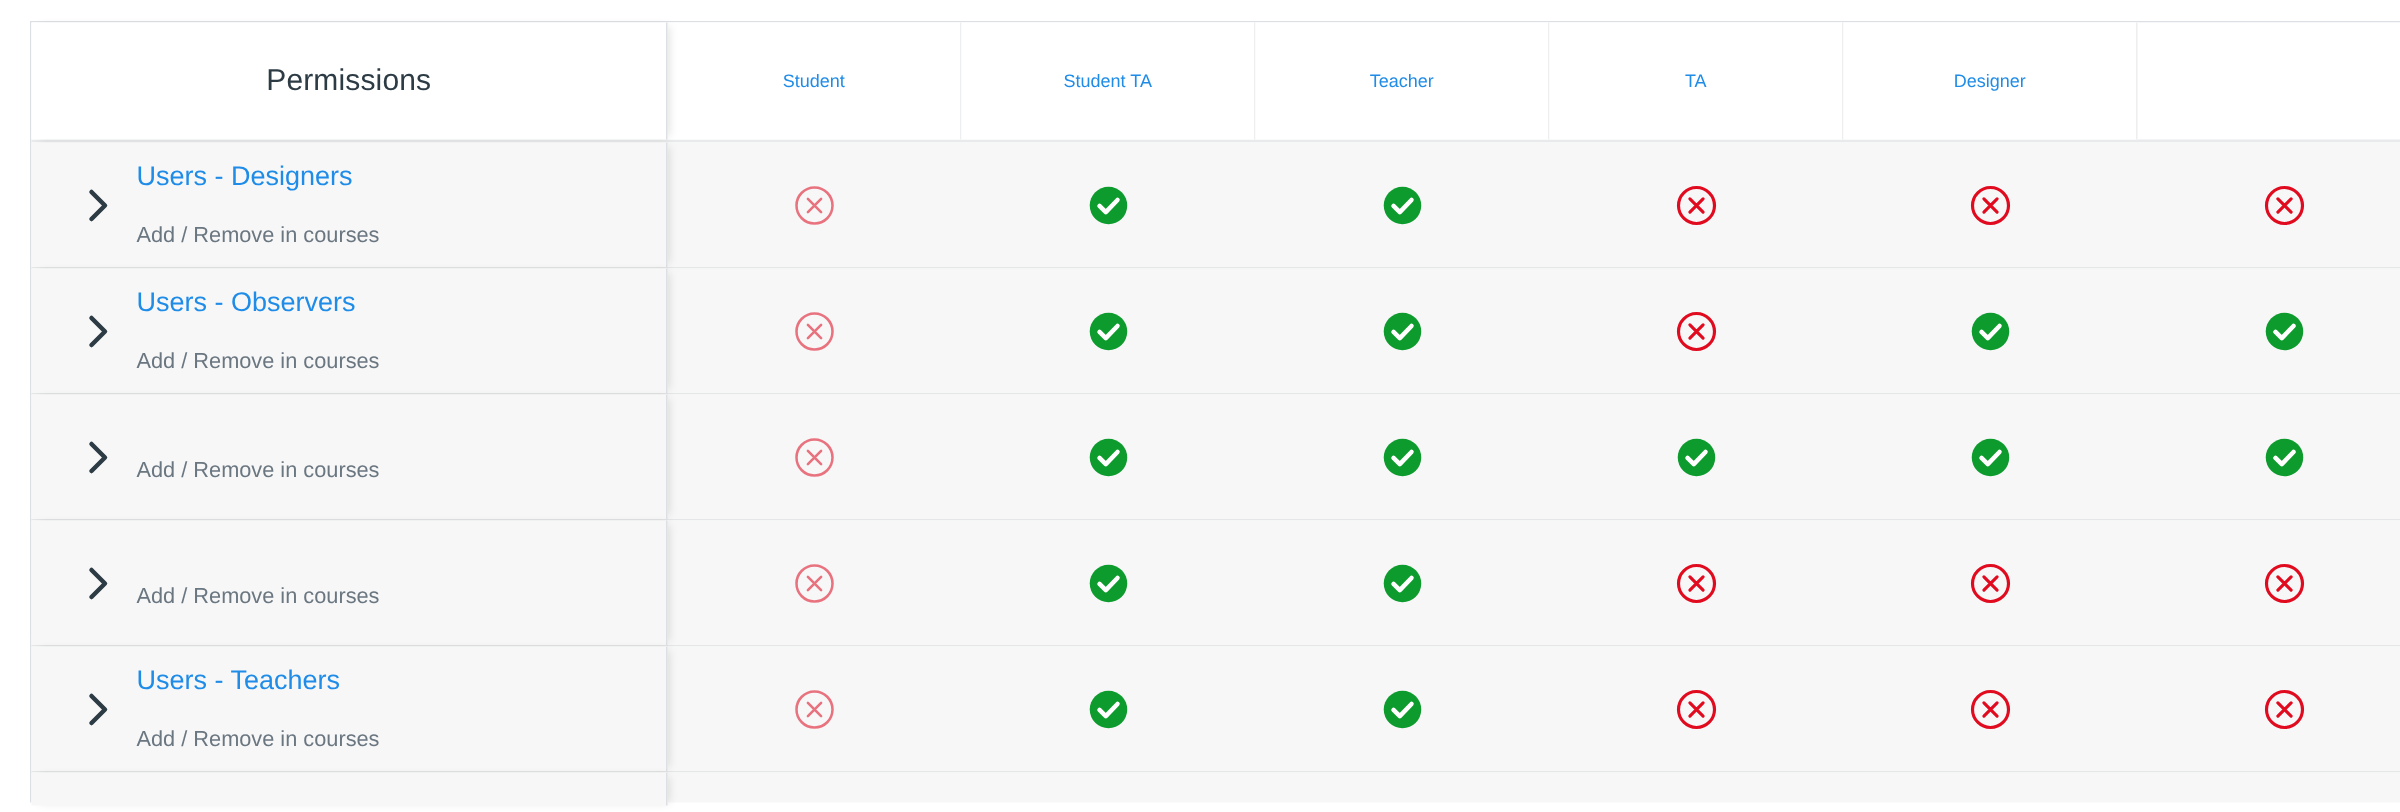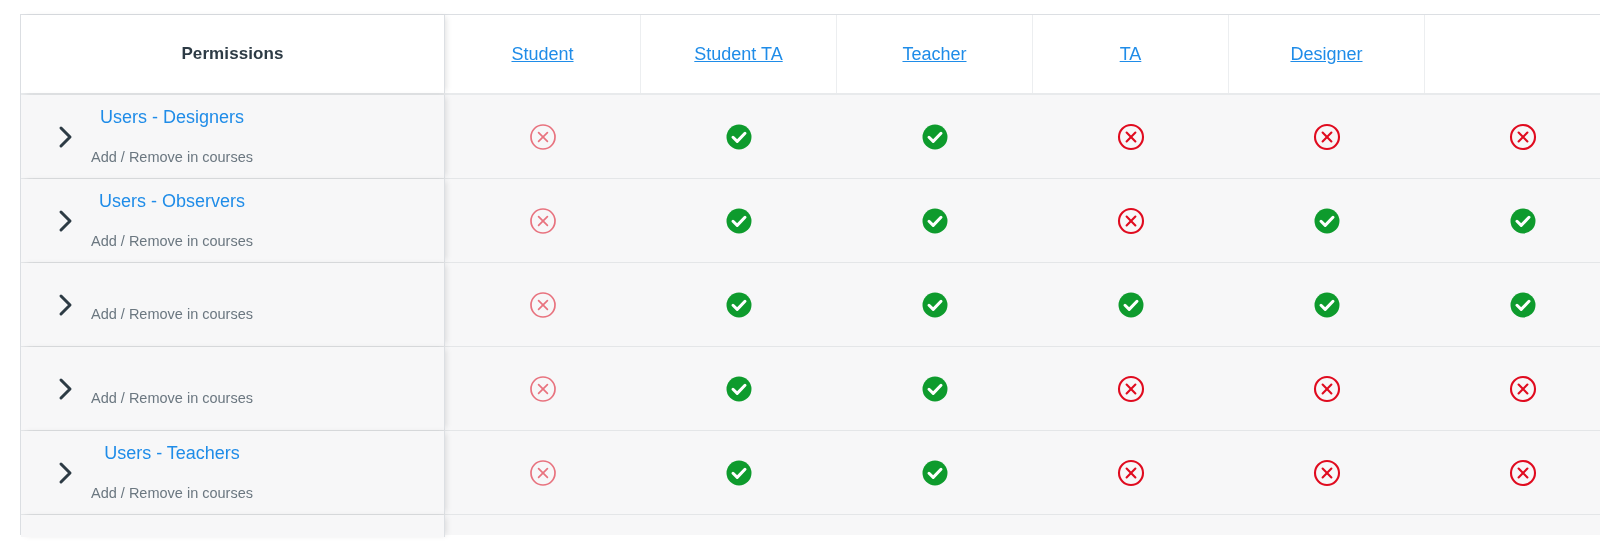--- a/index.html
+++ b/index.html
@@ -44,40 +44,39 @@
     align-items: center;
     justify-content: center;
     box-sizing: border-box;
     background: #ffffff;
     position: relative;
     z-index: 3;
     border-right: 1px solid #dcdfe3;
     box-shadow: 3px 0 6px -2px rgba(0,0,0,0.13);
   }
   .th-perm-label {
-    font-size: 17px;
-    font-weight: bold;
+    font-size: 20px;
+    font-weight: normal;
     color: #2d3b45;
     letter-spacing: .1px;
   }
   .th-role {
     width: 196px;
     flex: 0 0 196px;
     display: flex;
     align-items: center;
     justify-content: center;
     box-sizing: border-box;
     border-right: 1px solid #eceef0;
     background: #ffffff;
   }
   .th-role-label {
-    font-size: 18px;
+    font-size: 12px;
     color: #1f8ce8;
     white-space: nowrap;
-    text-decoration: underline;
   }
 
   
   .trow {
     display: flex;
     height: 84px;
     background: #f7f7f8;
     border-bottom: 1px solid #e4e6e8;
     box-sizing: border-box;
   }
@@ -108,21 +107,20 @@
     margin-right: 12px;
     cursor: pointer;
   }
   .chev svg { display: block; }
   .perm-text { display: flex; flex-direction: column; justify-content: center; }
   .perm-title {
     font-size: 18px;
     color: #1f8ce8;
     line-height: 1.25;
     cursor: pointer;
-    text-align: center;
   }
   .perm-sub {
     font-size: 14.5px;
     color: #6b7780;
     line-height: 1.3;
     margin-top: 20px;
   }
 
   .td-cell {
     width: 196px;

